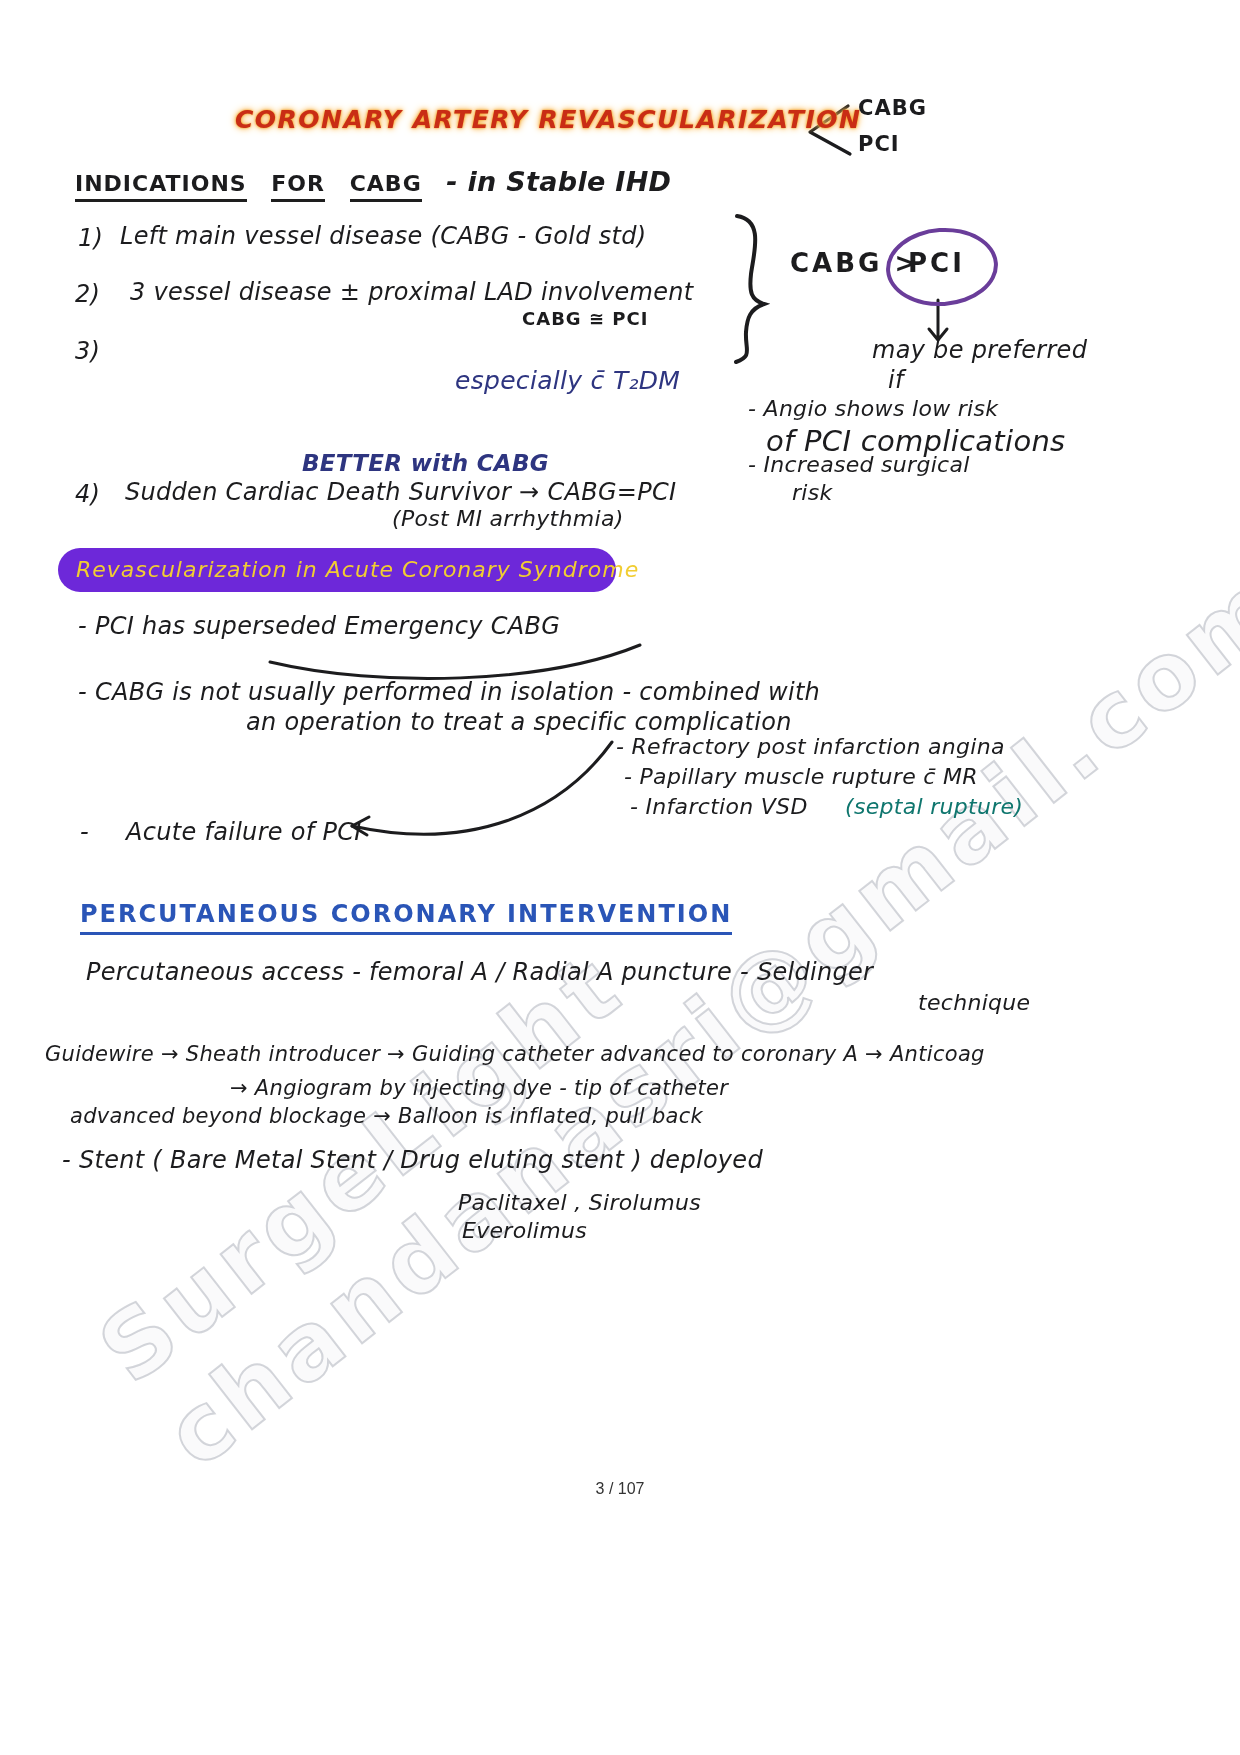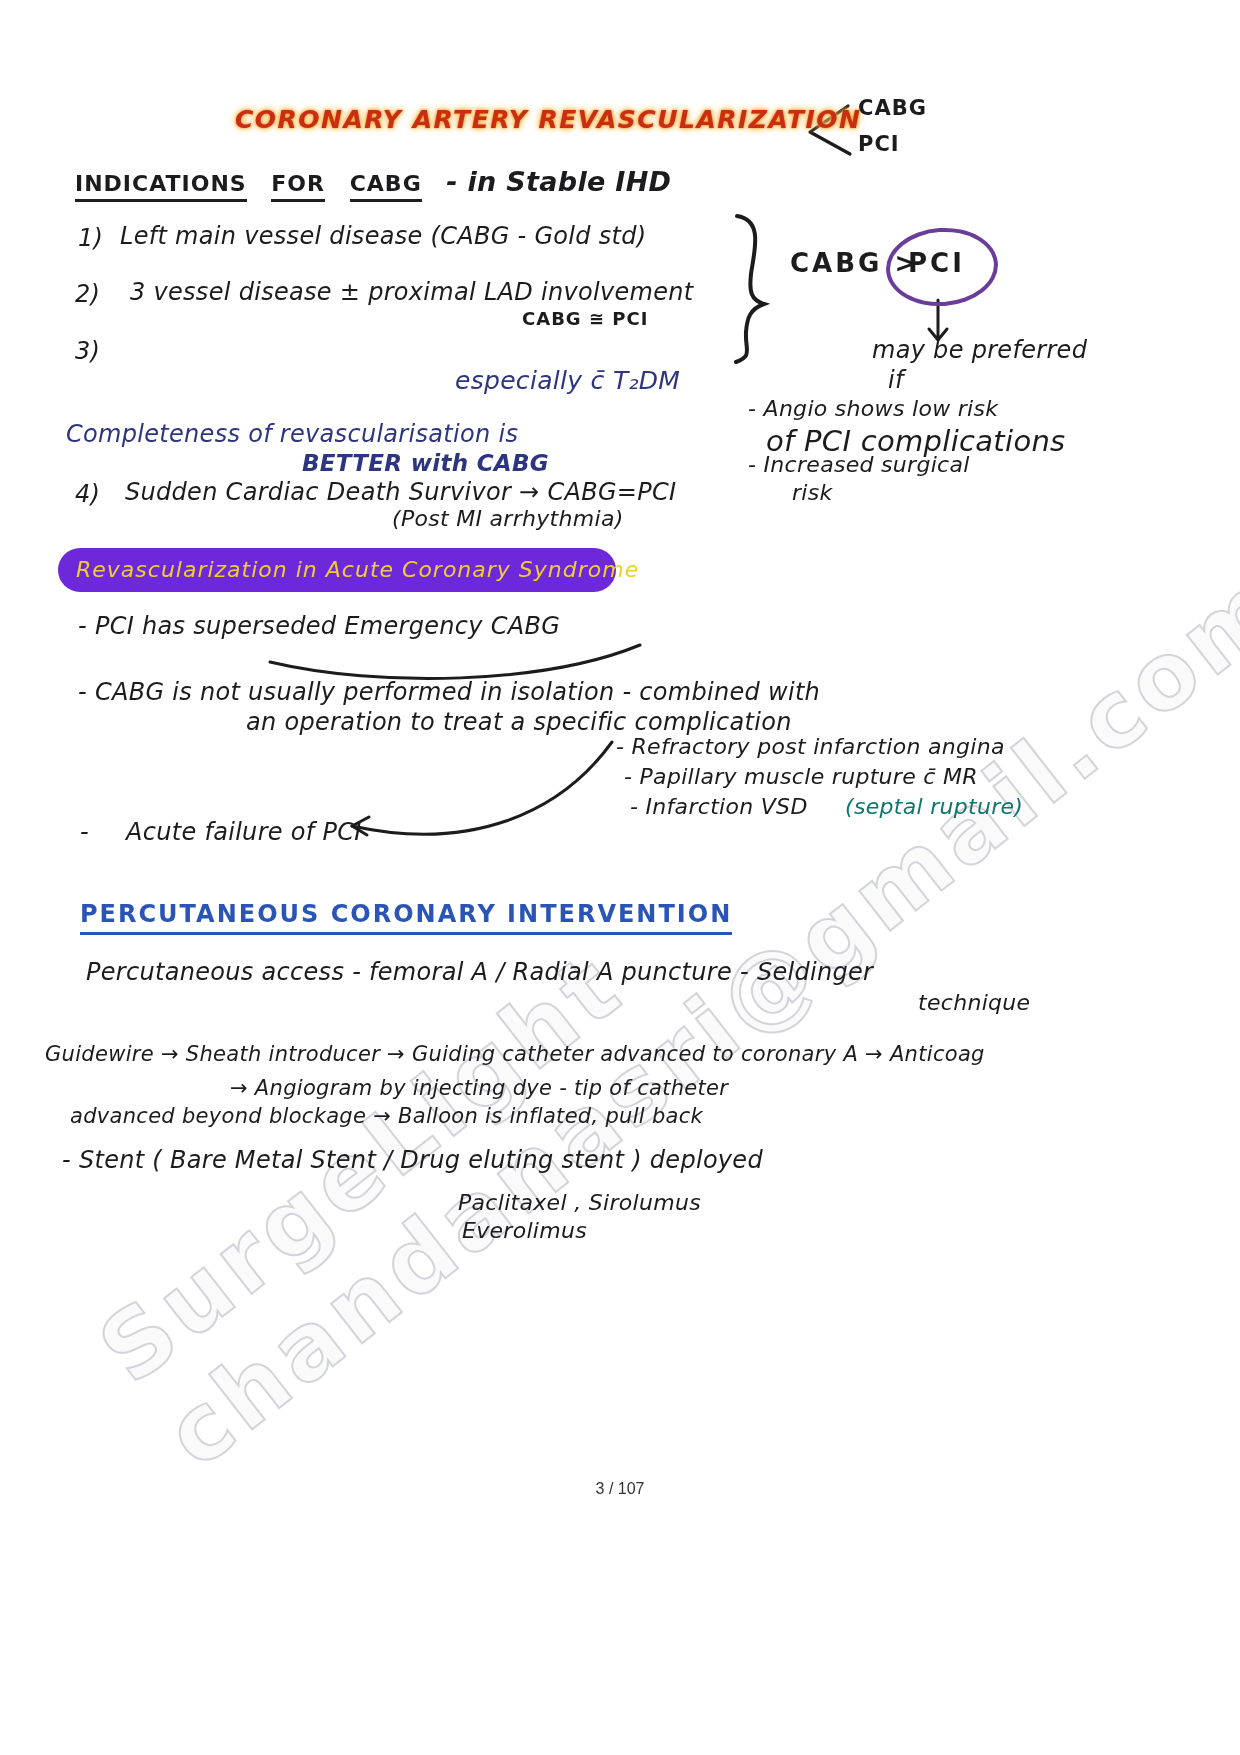--- a/index.html
+++ b/index.html
@@ -81,21 +81,20 @@
   <div class="abs txt hw" style="left:78px;top:224px;">1)</div>
   <div class="abs txt hw" style="left:120px;top:222px;">Left main vessel disease (CABG - Gold std)</div>
 
   <div class="abs txt hw" style="left:75px;top:280px;">2)</div>
   <div class="abs txt hw" style="left:130px;top:278px;">3 vessel disease ± proximal LAD involvement</div>
   <div class="abs txt hwprint" style="left:522px;top:308px;font-size:18px;">CABG ≅ PCI</div>
 
   <div class="abs txt hw" style="left:75px;top:337px;">3)</div>
   <div class="abs txt hw blue" style="left:455px;top:366px;font-size:25px;">especially c̄ T₂DM</div>
 
-  <div class="abs txt hw blue" style="left:66px;top:420px;">Completeness of revascularisation is</div>
   <div class="abs txt hw blue" style="left:302px;top:450px;font-weight:700;font-size:23px;">BETTER with CABG</div>
 
   <div class="abs txt hw" style="left:75px;top:480px;">4)</div>
   <div class="abs txt hw" style="left:125px;top:478px;">Sudden Cardiac Death Survivor → CABG=PCI</div>
   <div class="abs txt hw" style="left:392px;top:506px;font-size:22px;">(Post MI arrhythmia)</div>
 
   <div class="abs txt hwprint" style="left:790px;top:248px;font-size:26px;letter-spacing:3px;">CABG &gt;</div>
   <div class="abs txt hwprint" style="left:908px;top:248px;font-size:26px;letter-spacing:3px;">PCI</div>
   <div class="abs circle" style="left:886px;top:228px;width:104px;height:70px;z-index:1;"></div>
 

